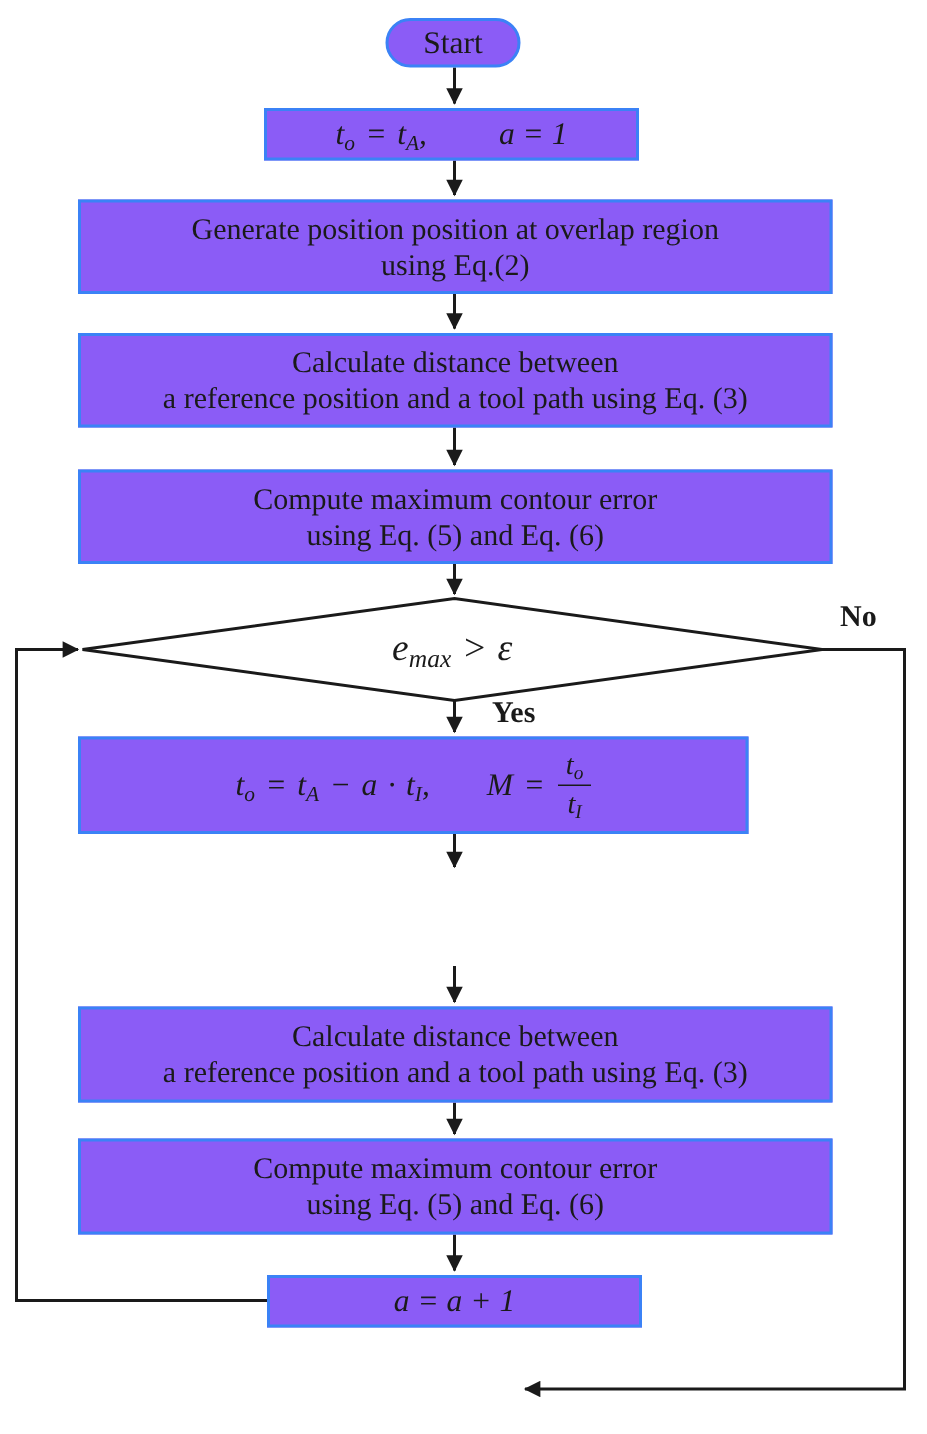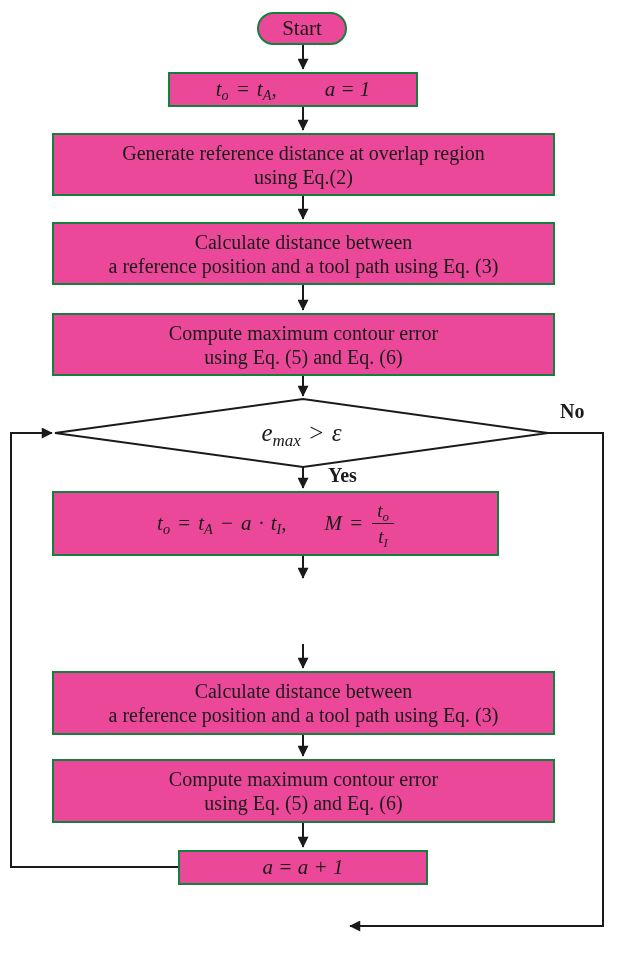--- a/index.html
+++ b/index.html
@@ -2,21 +2,21 @@
 <html><head>
 <meta charset="utf-8">
 <style>
   html,body { margin:0; padding:0; background:#ffffff; }
   .canvas {
     position:relative; width:618px; height:956px; background:#ffffff;
     font-family:"Liberation Serif", serif; color:#1a1a1a; overflow:hidden;
   }
   .connector-layer { position:absolute; left:0; top:0; width:618px; height:956px; }
   .node {
-    position:absolute; box-sizing:border-box; border:2px solid #15803d; background:#ec4899;
+    position:absolute; box-sizing:border-box; border:2px solid #3b82f6; background:#8b5cf6;
     display:flex; flex-direction:column; align-items:center; justify-content:center;
     text-align:center;
   }
   .terminal { border-radius:17px; font-size:21px; line-height:1; }
   .process  { font-size:20px; line-height:24px; }
   .mathrow  { display:flex; flex-direction:row; align-items:center; justify-content:center; }
   .math     { font-style:italic; font-size:21px; line-height:1.1; }
   .math sub, sub.msub { font-size:0.68em; font-style:italic; line-height:0; vertical-align:-0.28em; }
   .op   { margin:0 7px; }
   .gap-wide { display:inline-block; width:48px; }
@@ -60,28 +60,28 @@
     <path d="M303 823 V847" stroke="#1a1a1a" stroke-width="2" fill="none" marker-end="url(#arr)"></path>
 
     <polyline points="548,433 603,433 603,926 350,926" fill="none" stroke="#1a1a1a" stroke-width="2" marker-end="url(#arr)"></polyline>
     <polyline points="178,867 11,867 11,433 52,433" fill="none" stroke="#1a1a1a" stroke-width="2" marker-end="url(#arr)"></polyline>
   </svg>
 
   <div class="node terminal" style="left:257px; top:12px; width:90px; height:33px;">
     <span>Start</span>
   </div>
 
-  <div class="node mathrow" style="left:168px; top:72px; width:250px; height:35px;">
+  <div class="node mathrow" style="left:176px; top:72px; width:250px; height:35px;">
     <span class="math">
       <span>t</span><sub class="msub">o</sub><span class="op">=</span><span>t</span><sub class="msub">A</sub><span>,</span><span class="gap-wide"></span><span>a = 1</span>
     </span>
   </div>
 
   <div class="node process" style="left:52px; top:133px; width:503px; height:63px;">
-    <div>Generate reference distance at overlap region</div>
+    <div>Generate position position at overlap region</div>
     <div>using Eq.(2)</div>
   </div>
 
   <div class="node process" style="left:52px; top:222px; width:503px; height:63px;">
     <div>Calculate distance between</div>
     <div>a reference position and a tool path using Eq. (3)</div>
   </div>
 
   <div class="node process" style="left:52px; top:313px; width:503px; height:63px;">
     <div>Compute maximum contour error</div>

